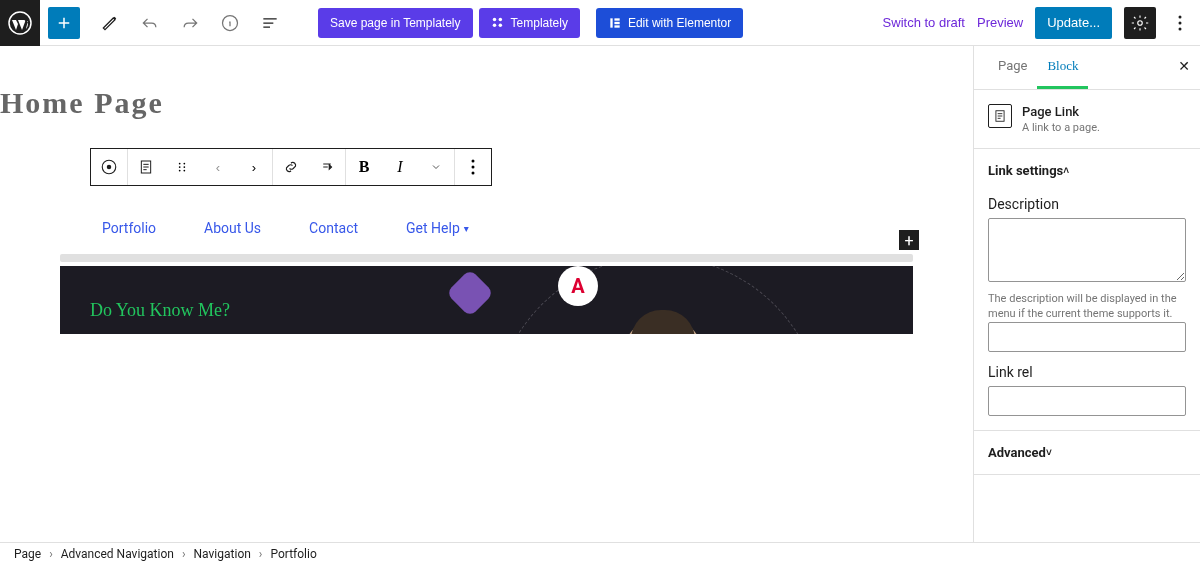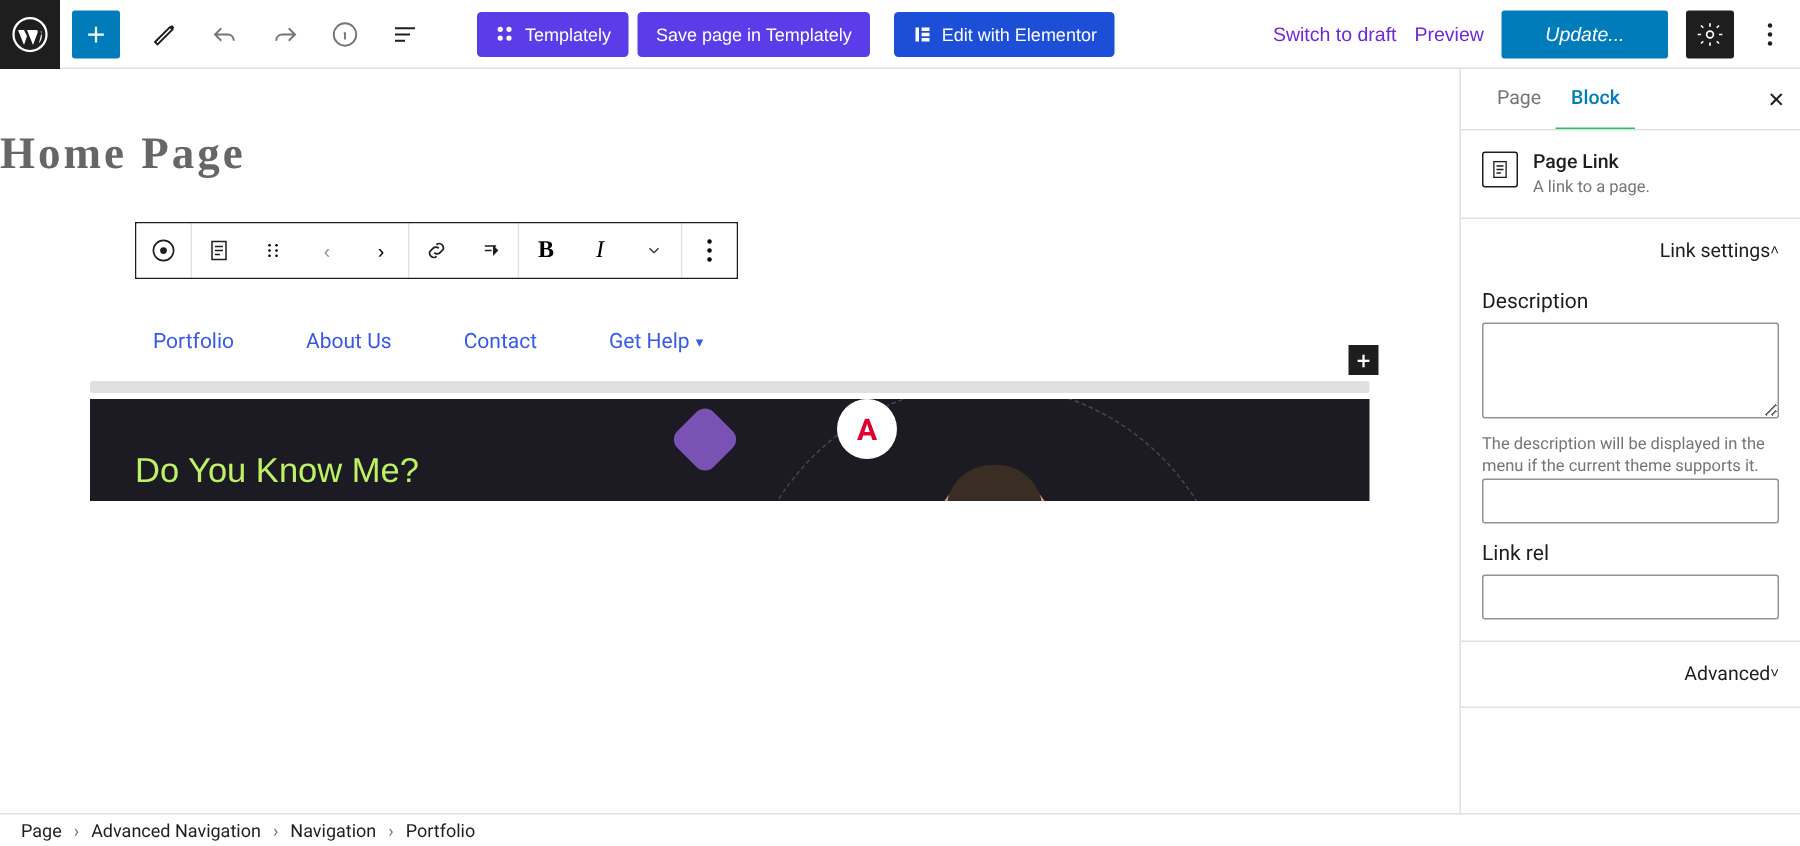--- a/index.html
+++ b/index.html
@@ -13,21 +13,21 @@
 .icon-btn.primary { background: #007cba; color: #fff; width: 32px; height: 32px; border-radius: 2px; margin-right: 8px; }
 .icon-btn.dim { color: #757575; }
 .topbar-left { display: flex; align-items: center; gap: 4px; }
 .topbar-center { display: flex; align-items: center; gap: 6px; margin-left: 30px; }
 .btn-pill { height: 30px; padding: 0 12px; border-radius: 3px; border: none; color: #fff; font-size: 12px; font-weight: 500; display: flex; align-items: center; gap: 6px; cursor: pointer; }
 .btn-templately { background: #5a3ce8; }
 .btn-save-templately { background: #5a3ce8; }
 .btn-elementor { background: #1d4ed8; margin-left: 10px; }
 .topbar-right { margin-left: auto; display: flex; align-items: center; gap: 12px; }
 .link-btn { color: #6d28d9; font-size: 13px; cursor: pointer; background: none; border: none; }
-.update-btn { height: 32px; padding: 0 29px; background: #007cba; color: #fff; border: none; border-radius: 2px; font-size: 13px; cursor: pointer; font-style: italic; }
+.update-btn { height: 32px; padding: 0 12px; background: #007cba; color: #fff; border: none; border-radius: 2px; font-size: 13px; cursor: pointer; }
 .settings-btn { width: 32px; height: 32px; background: #1e1e1e; border-radius: 2px; display: flex; align-items: center; justify-content: center; cursor: pointer; }
 .more-btn { width: 24px; height: 36px; display: flex; align-items: center; justify-content: center; cursor: pointer; }
 
 
 .editor { position: absolute; top: 46px; left: 0; right: 227px; bottom: 22px; background: #fff; overflow: hidden; }
 .canvas-inner { padding: 40px 0 0 0; position: relative; }
 .page-title { text-align: left; font-family: Georgia, serif; font-size: 30px; color: #666; font-weight: bold; letter-spacing: 2px; }
 
 
 .block-toolbar { position: absolute; top: 102px; left: 90px; background: #fff; border: 1px solid #1e1e1e; display: flex; height: 38px; z-index: 10; }
@@ -38,42 +38,42 @@
 
 
 .nav-wrap { position: absolute; top: 174px; left: 60px; right: 60px; }
 .nav-menu { display: flex; gap: 48px; padding-left: 42px; }
 .nav-item { color: #3858e9; font-size: 14px; cursor: pointer; display: flex; align-items: center; gap: 4px; }
 .add-block-plus { position: absolute; right: -6px; top: 10px; width: 20px; height: 20px; background: #1e1e1e; color: #fff; display: flex; align-items: center; justify-content: center; font-size: 16px; cursor: pointer; }
 .nav-bottom-line { height: 8px; background: #e0e0e0; margin-top: 18px; border-radius: 2px; }
 
 
 .hero { position: absolute; top: 220px; left: 60px; right: 60px; bottom: 0; background: #1c1b23; padding: 34px 30px; overflow: hidden; }
-.hero-tag { color: #bef264; font-family: Liberation Sans, sans-serif; font-size: 23px; }
+.hero-tag { color: #22c55e; font-family: Liberation Serif, serif; font-size: 18px; }
 .hero-graphic { position: absolute; right: 40px; top: 10px; width: 420px; height: 320px; }
 .orbit { position: absolute; width: 330px; height: 330px; border: 1px dashed #4a4851; border-radius: 50%; left: 40px; top: -20px; }
 .tech-circle { position: absolute; width: 40px; height: 40px; background: #fff; border-radius: 50%; display: flex; align-items: center; justify-content: center; font-size: 20px; }
 .tech-a { left: 105px; top: -10px; color: #dd0031; font-weight: 700; }
 .tech-b { left: 25px; bottom: 30px; background: #7952b3; transform: rotate(45deg); border-radius: 8px; width: 34px; height: 34px; }
 .person { position: absolute; left: 130px; top: 40px; width: 160px; height: 220px; }
 .person-head { width: 80px; height: 100px; background: #c9a88a; border-radius: 40px 40px 30px 30px; margin: 0 auto; position: relative; }
 .person-hair { position: absolute; top: -6px; left: 8px; right: 8px; height: 32px; background: #3a2e24; border-radius: 30px 30px 0 0; }
 
 
 .sidebar { position: absolute; top: 46px; right: 0; width: 227px; bottom: 22px; background: #fff; border-left: 1px solid #e0e0e0; overflow-y: auto; font-size: 12px; }
 .sb-tabs { display: flex; border-bottom: 1px solid #e0e0e0; padding: 0 14px; position: relative; }
 .sb-tab { padding: 12px 10px; color: #757575; cursor: pointer; font-size: 13px; }
-.sb-tab.active { color: #007cba; border-bottom: 1px solid #22c55e; font-weight: 500; }
+.sb-tab.active { color: #007cba; border-bottom: 3px solid #22c55e; font-weight: 500; font-family: Liberation Serif, serif; }
 .sb-close { position: absolute; right: 10px; top: 12px; cursor: pointer; font-size: 14px; }
 .sb-block-header { display: flex; gap: 10px; padding: 14px; border-bottom: 1px solid #e0e0e0; }
 .sb-block-icon { width: 24px; height: 24px; border: 1px solid #1e1e1e; border-radius: 2px; display: flex; align-items: center; justify-content: center; flex-shrink: 0; }
 .sb-block-title { font-size: 13px; font-weight: 500; }
 .sb-block-desc { font-size: 11px; color: #757575; margin-top: 2px; }
 .sb-panel { border-bottom: 1px solid #e0e0e0; }
-.sb-panel-hd { padding: 14px; display: flex; justify-content: flex-end; align-items: center; cursor: pointer; font-size: 13px; font-weight: 400; }
+.sb-panel-hd { padding: 14px; display: flex; justify-content: flex-start; align-items: center; cursor: pointer; font-size: 13px; font-weight: 700; }
 .sb-panel-body { padding: 0 14px 14px; }
 .sb-field-label { font-size: 14px; color: #1e1e1e; margin: 4px 0 6px; display: block; }
 .sb-textarea { width: 100%; height: 64px; border: 1px solid #949494; border-radius: 2px; resize: vertical; padding: 6px; font-family: inherit; font-size: 12px; }
 .sb-hint { font-size: 11px; color: #757575; margin-top: 6px; line-height: 1.4; }
 .sb-input { width: 100%; height: 30px; border: 1px solid #949494; border-radius: 2px; padding: 0 8px; font-size: 12px; }
 
 
 .breadcrumb { position: absolute; bottom: 0; left: 0; right: 0; height: 22px; background: #fff; border-top: 1px solid #e0e0e0; display: flex; align-items: center; padding: 0 14px; font-size: 12px; color: #1e1e1e; gap: 8px; }
 .breadcrumb .sep { color: #757575; }
 
@@ -117,31 +117,31 @@
           <path d="M12 8h.01M11 11h1v5" stroke="currentColor" stroke-width="1.5" fill="none"></path>
         </svg>
     </button>
     <button class="icon-btn">
       <svg width="20" height="20" viewBox="0 0 24 24">
           <path d="M4 7h16M4 12h12M4 17h8" stroke="currentColor" stroke-width="1.5"></path>
         </svg>
     </button>
   </div>
   <div class="topbar-center">
+    <button class="btn-pill btn-save-templately">
+      <span>Save page in Templately</span>
+    </button>
     <button class="btn-pill btn-templately">
       <svg width="14" height="14" viewBox="0 0 24 24">
           <circle cx="6" cy="6" r="3" fill="#fff"></circle>
           <circle cx="16" cy="6" r="3" fill="#fff"></circle>
           <circle cx="6" cy="16" r="3" fill="#fff"></circle>
           <circle cx="16" cy="16" r="3" fill="#fff"></circle>
         </svg>
       <span>Templately</span>
-    </button>
-    <button class="btn-pill btn-save-templately">
-      <span>Save page in Templately</span>
     </button>
     <button class="btn-pill btn-elementor">
       <svg width="14" height="14" viewBox="0 0 24 24">
           <rect x="4" y="4" width="4" height="16" fill="#fff"></rect>
           <rect x="11" y="4" width="9" height="4" fill="#fff"></rect>
           <rect x="11" y="10" width="9" height="4" fill="#fff"></rect>
           <rect x="11" y="16" width="9" height="4" fill="#fff"></rect>
         </svg>
       <span>Edit with Elementor</span>
     </button>

